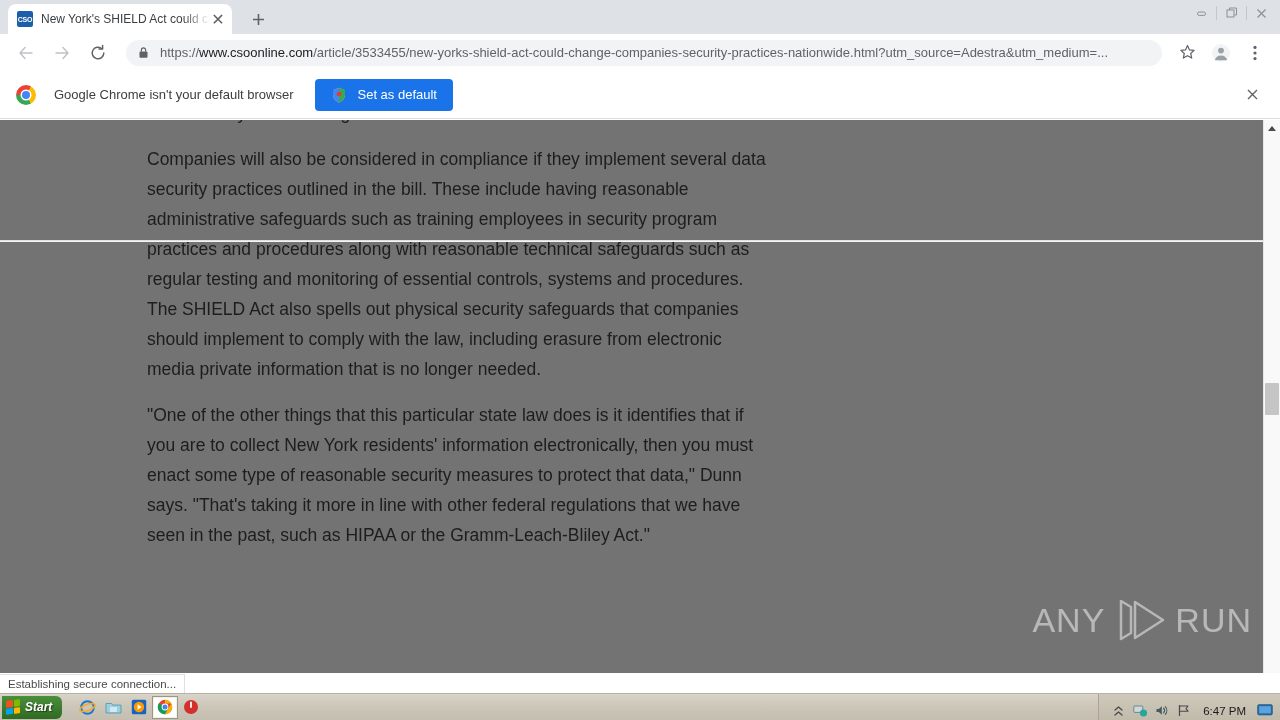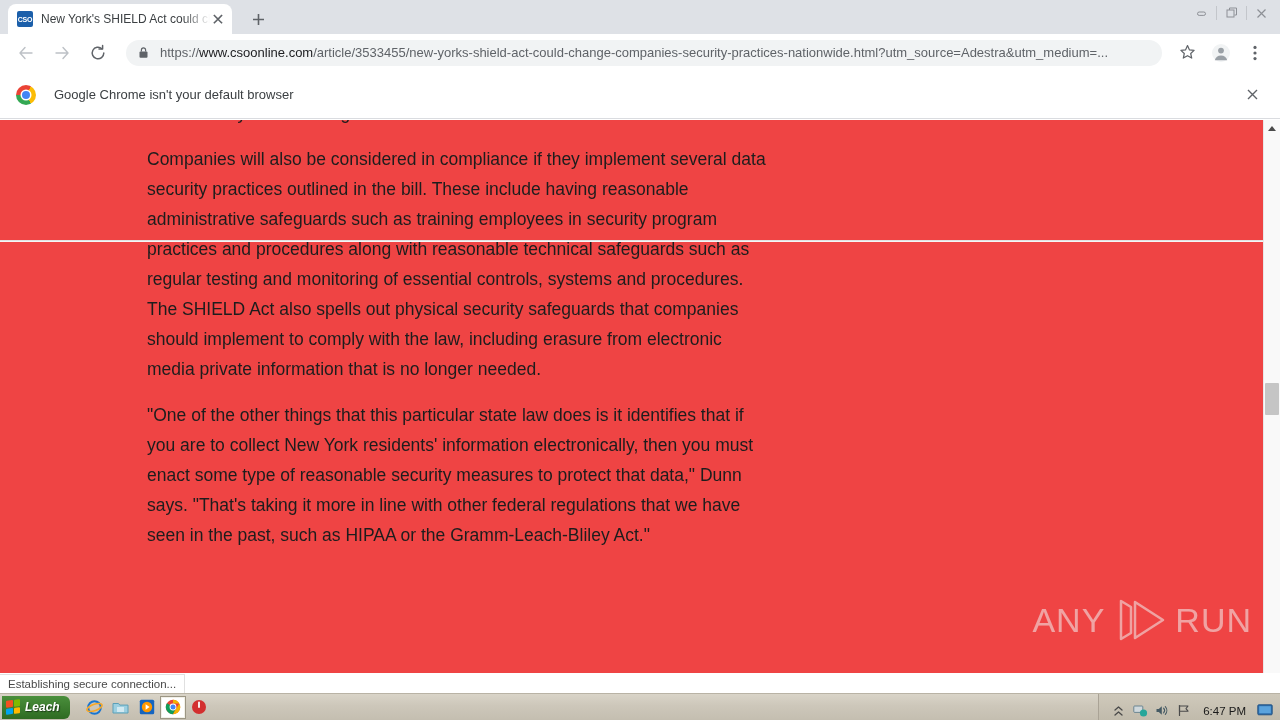--- a/index.html
+++ b/index.html
@@ -224,21 +224,21 @@
     justify-content: center;
     color: #5f6368;
   }
 
   
   .viewport {
     position: absolute;
     top: 120px; left: 0;
     width: 1280px;
     height: 553px;
-    background: #ef4444;
+    background: #737373;
     overflow: hidden;
   }
 
   .article {
     position: absolute;
     left: 147px;
     top: -22px;
     width: 622px;
     color: #1d1d1d;
     font-size: 17.5px;
@@ -480,20 +480,29 @@
         <circle cx="2" cy="2.4" r="1.6" fill="#5f6368"></circle>
         <circle cx="2" cy="8" r="1.6" fill="#5f6368"></circle>
         <circle cx="2" cy="13.6" r="1.6" fill="#5f6368"></circle>
       </svg>
     </div>
   </div>
 
   <div class="infobar">
     <span class="chrome-logo"></span>
     <span class="infobar-text">Google Chrome isn't your default browser</span>
+    <button class="btn-primary">
+      <svg class="shield-icon" viewBox="0 0 16 16">
+        <path d="M8 0.8l6 2.4v4.4c0 4-2.6 6.9-6 8-3.4-1.1-6-4-6-8V3.2z" fill="#fdd835"></path>
+        <path d="M8 0.8v14.8c-3.4-1.1-6-4-6-8V3.2z" fill="#4285f4"></path>
+        <path d="M8 0.8l6 2.4v4.4c0 4-2.6 6.9-6 8" fill="#34a853"></path>
+        <circle cx="8" cy="7" r="2.3" fill="#e53935"></circle>
+      </svg>
+      <span>Set as default</span>
+    </button>
     <span class="infobar-close">
       <svg width="13" height="13" viewBox="0 0 13 13">
         <path d="M2 2l9 9M11 2l-9 9" stroke="#5f6368" stroke-width="1.4" fill="none"></path>
       </svg>
     </span>
   </div>
 
   <div class="viewport">
     <div class="page-topedge"></div>
     <div class="article">
@@ -526,21 +535,21 @@
   </div>
 
   <div class="taskbar">
     <div class="start-btn">
       <span class="start-flag">
         <i style="background:#f25022"></i>
           <i style="background:#7fba00"></i>
           <i style="background:#00a4ef"></i>
           <i style="background:#ffb900"></i>
       </span>
-      <span>Leach</span>
+      <span>Start</span>
     </div>
 
     <div class="quicklaunch">
       <div class="ql-item">
         <svg width="17" height="17" viewBox="0 0 17 17">
           <circle cx="8.5" cy="8.5" r="6.3" fill="none" stroke="#1976d2" stroke-width="2"></circle>
           <ellipse cx="8.5" cy="8.5" rx="8" ry="3.2" fill="none" stroke="#f9a825" stroke-width="1.6" transform="rotate(-20 8.5 8.5)"></ellipse>
         </svg>
       </div>
       <div class="ql-item">

